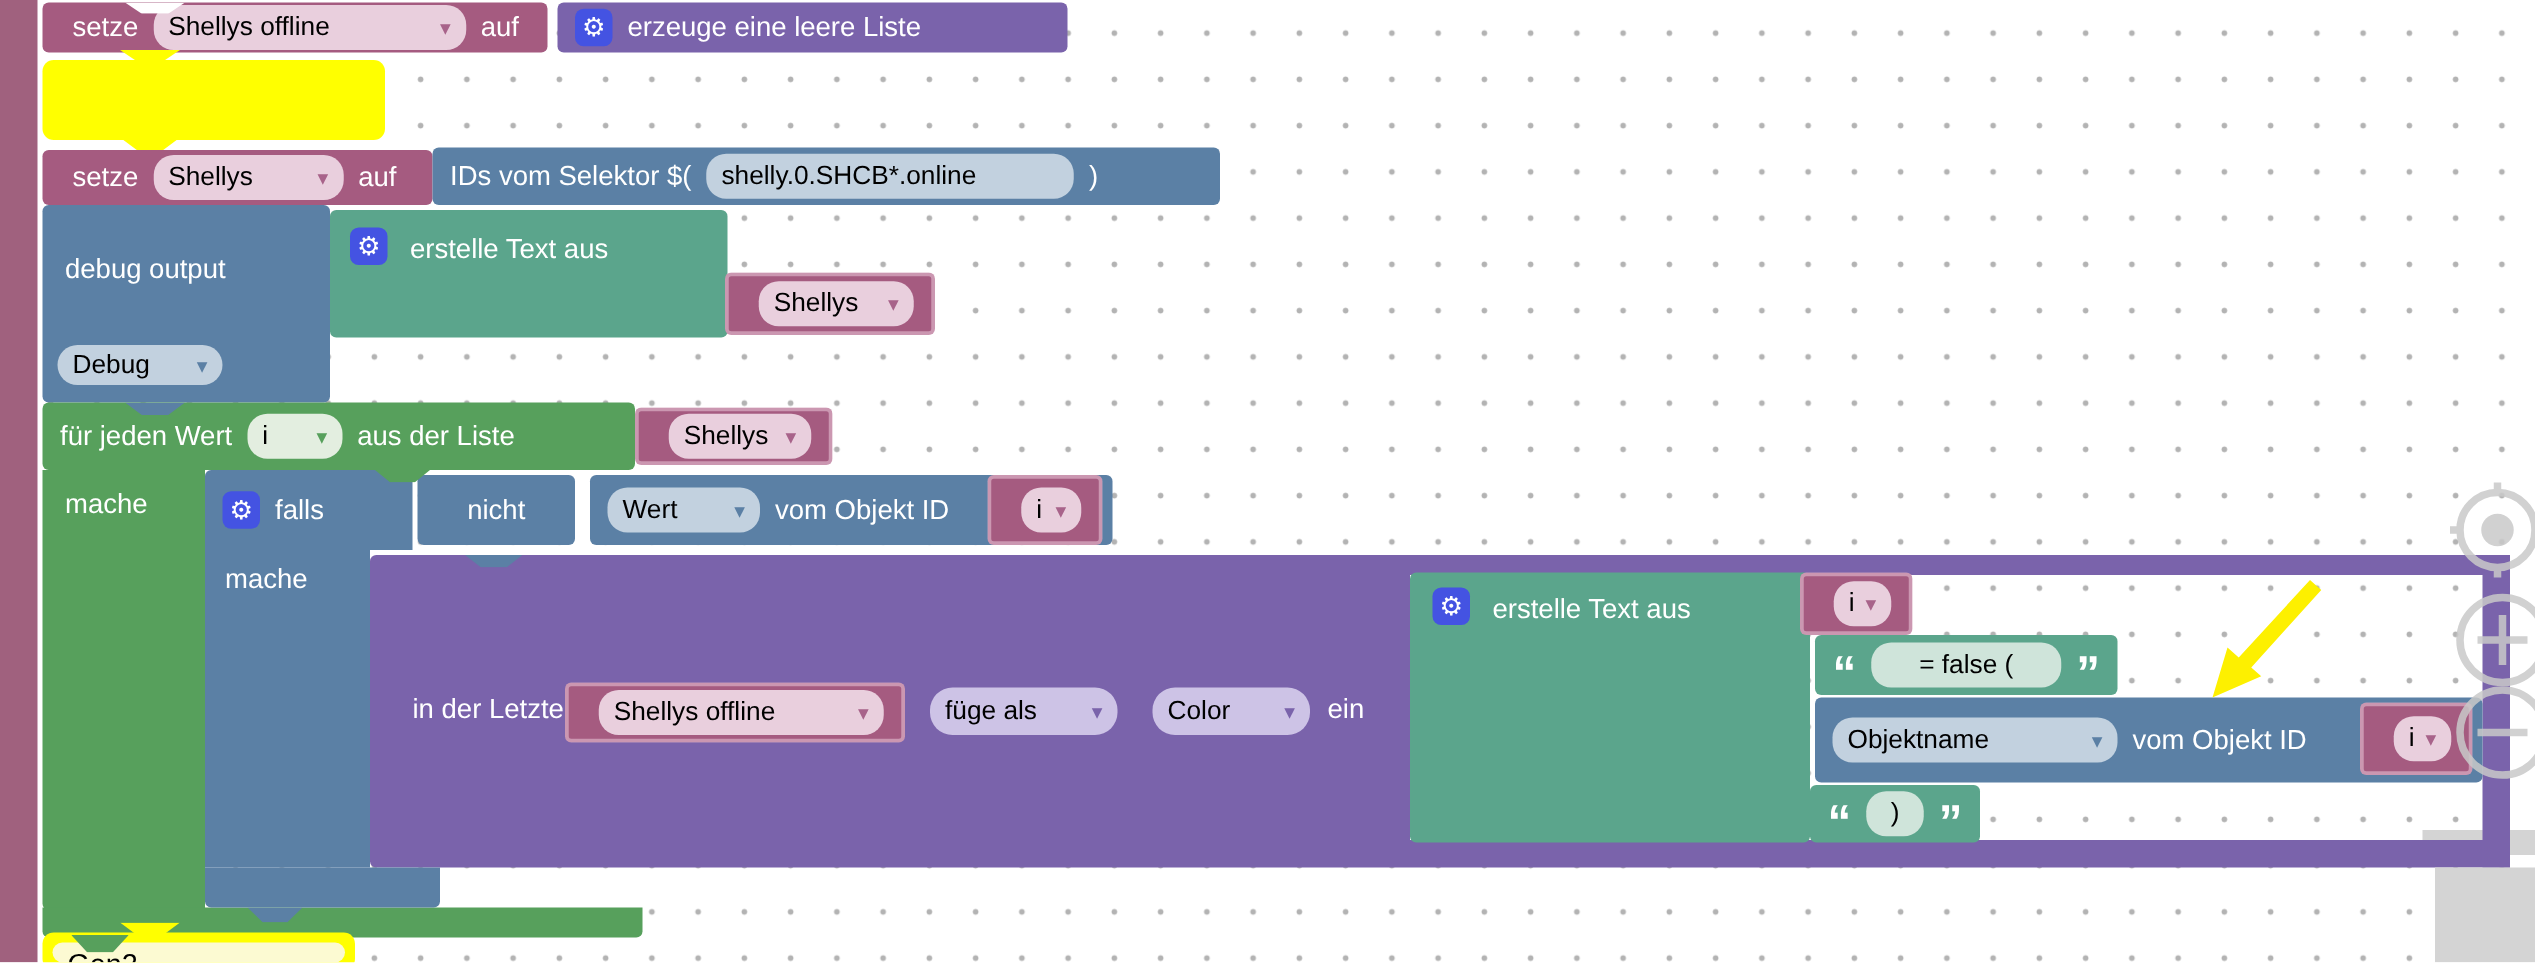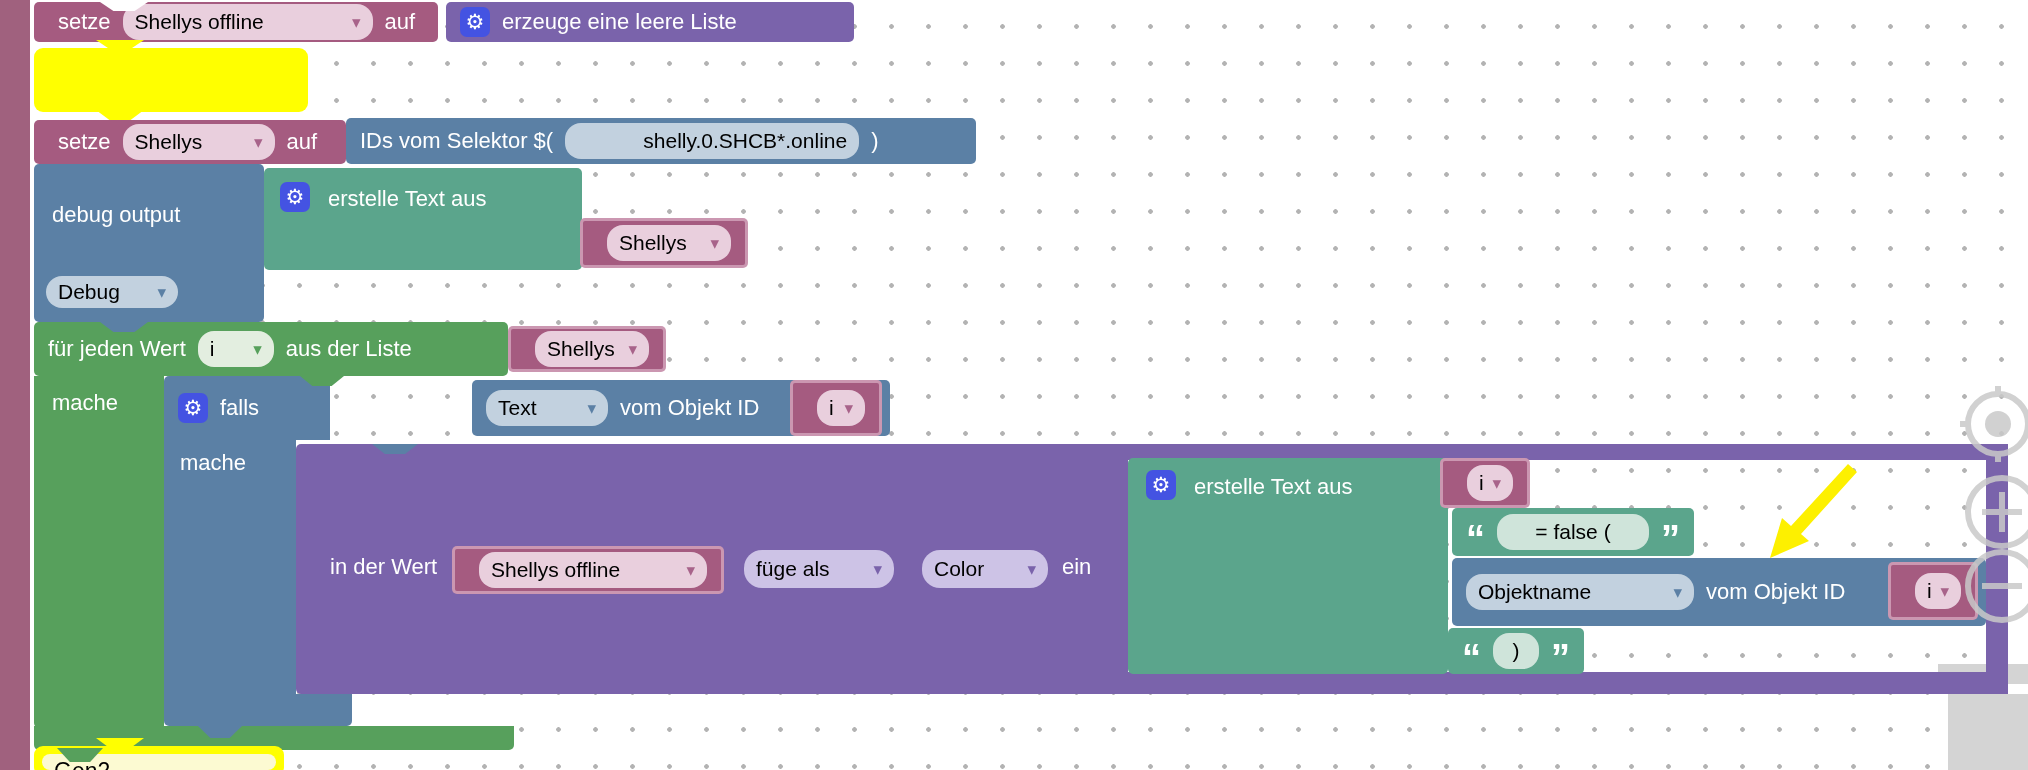--- a/index.html
+++ b/index.html
@@ -72,21 +72,21 @@
   <div class="blk rose" style="left:34px;top:120px;width:312px;height:44px;">
     <span class="block-label">setze</span>
     <span class="field f-rose" style="width:128px;">
       <span>Shellys</span>
       <span class="dd" style="color:#a8638a;">▾</span>
     </span>
     <span class="block-label">auf</span>
   </div>
   <div class="blk blue" style="left:346px;top:118px;width:630px;height:46px;">
     <span class="block-label">IDs vom Selektor $(</span>
-    <span class="field f-blue" style="width:270px;justify-content:flex-end;">
+    <span class="field f-blue" style="width:270px;justify-content:flex-start;">
       <span>shelly.0.SHCB*.online</span>
     </span>
     <span class="block-label">)</span>
   </div>
   <div class="notch" style="left:100px;top:164px;width:48px;height:10px;background:#a55b80;"></div>
 
   <div class="blk blue blockbody" style="left:34px;top:164px;width:230px;height:158px;">
     <span class="inner-label" style="left:18px;top:38px;">debug output</span>
     <span class="field f-blue abs" style="left:12px;top:112px;width:132px;">
       <span>Debug</span>
@@ -127,42 +127,45 @@
   </div>
   <div class="abs green" style="left:34px;top:726px;width:480px;height:24px;background:#57a05c;border-radius:0 0 5px 5px;"></div>
 
   <div class="notch" style="left:300px;top:376px;width:44px;height:10px;background:#57a05c;z-index:3;"></div>
   <div class="blk blue" style="left:164px;top:376px;width:166px;height:64px;border-radius:5px 5px 0 0;">
     <span class="gear">
         <span>⚙</span>
       </span>
     <span class="block-label">falls</span>
   </div>
+  <div class="blk blue" style="left:334px;top:380px;width:126px;height:56px;justify-content:center;">
+    <span class="block-label">nicht</span>
+  </div>
   <div class="blk blue" style="left:472px;top:380px;width:418px;height:56px;">
     <span class="field f-blue" style="width:98px;">
-      <span>Text</span>
+      <span>Wert</span>
       <span class="dd" style="color:#5b80a5;">▾</span>
     </span>
     <span class="block-label">vom Objekt ID</span>
   </div>
   <div class="blk rose vblk" style="left:790px;top:380px;width:92px;height:56px;">
     <span class="field f-rose" style="width:60px;">
       <span>i</span>
       <span class="dd" style="color:#a8638a;">▾</span>
     </span>
   </div>
 
   <div class="blk blue blockbody" style="left:164px;top:440px;width:132px;height:254px;border-radius:0;">
     <span class="inner-label" style="left:16px;top:10px;">mache</span>
   </div>
 
   <div class="abs gray" style="left:1938px;top:664px;width:90px;height:20px;"></div>
 
   <div class="blk purple blockbody" style="left:296px;top:444px;width:832px;height:250px;border-radius:5px 0 0 5px;">
-    <span class="inner-label" style="left:34px;top:110px;">in der Wert</span>
+    <span class="inner-label" style="left:34px;top:110px;">in der Letzte</span>
     <span class="field f-lav abs" style="left:448px;top:106px;width:150px;height:38px;">
       <span>füge als</span>
       <span class="dd" style="color:#7a63ab;">▾</span>
     </span>
     <span class="field f-lav abs" style="left:626px;top:106px;width:126px;height:38px;">
       <span>Color</span>
       <span class="dd" style="color:#7a63ab;">▾</span>
     </span>
     <span class="inner-label" style="left:766px;top:110px;">ein</span>
   </div>

